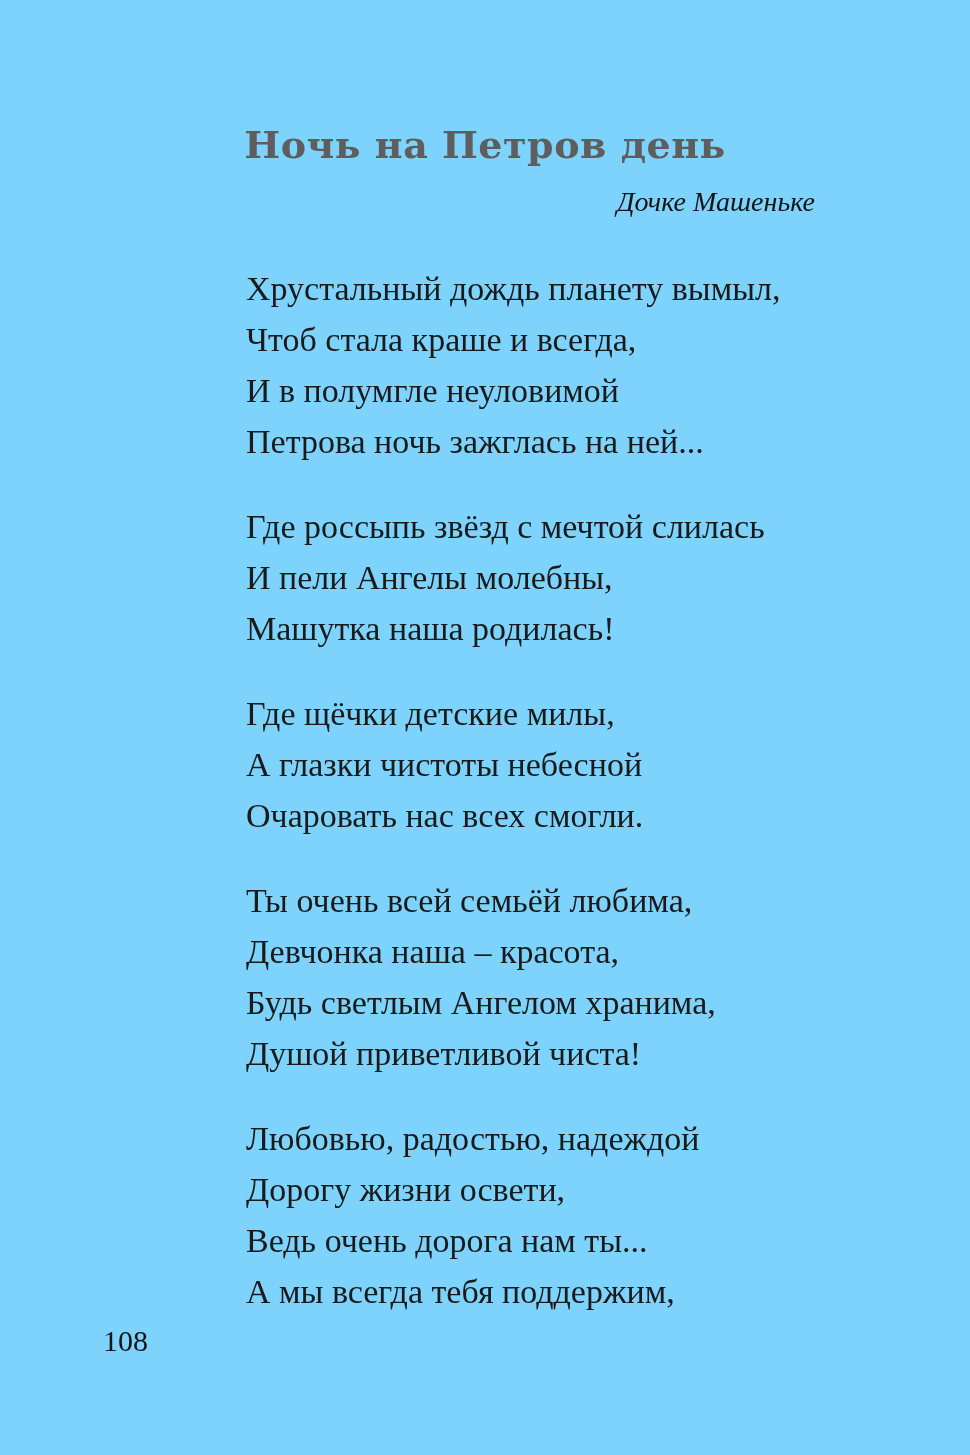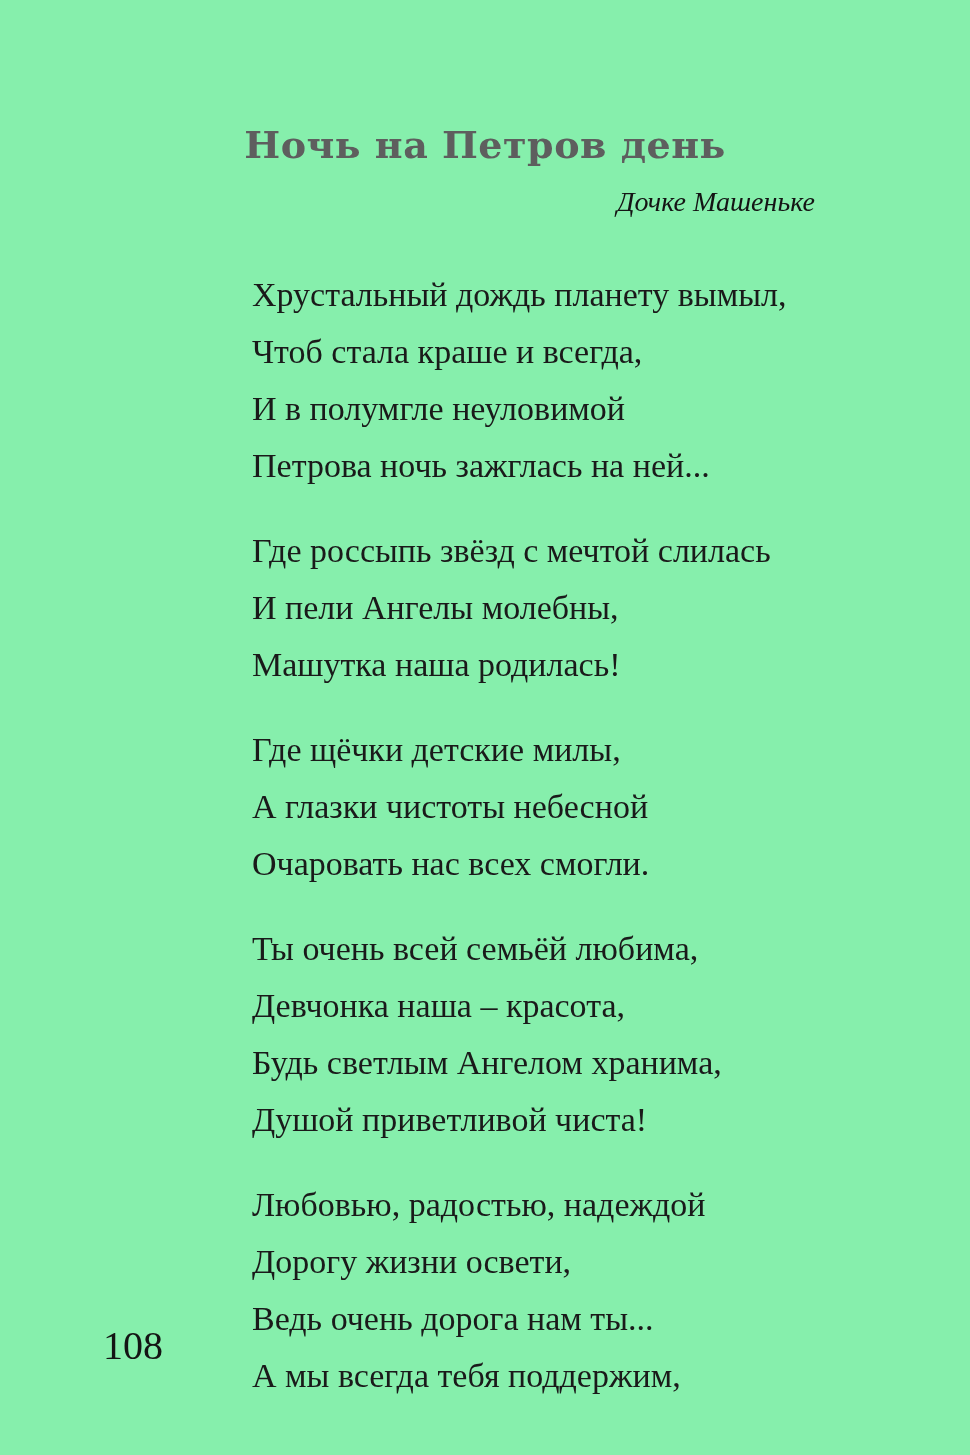--- a/index.html
+++ b/index.html
@@ -7,21 +7,21 @@
     width: 970px;
     height: 1455px;
     background: #ffffff;
     position: relative;
     font-family: "Liberation Serif", "DejaVu Serif", serif;
     overflow: hidden;
   }
   .page {
     position: absolute;
     inset: 0;
-    background: #86efac;
+    background: #7dd3fc;
   }
   .poem-title {
     position: absolute;
     top: 101px;
     left: 0;
     right: 0;
     text-align: center;
     font-family: "DejaVu Serif", "Liberation Serif", serif;
     font-weight: bold;
     font-size: 38px;
@@ -41,30 +41,30 @@
   }
   .poem {
     position: absolute;
     top: 259px;
     left: 238px;
     color: #1a1a1a;
   }
   .stanza { margin: 0 0 42px 0; }
   .stanza:last-child { margin-bottom: 0; }
   .poem-line {
-    margin: 14px;
+    margin: 8px;
     font-size: 34px;
     line-height: 43px;
     white-space: nowrap;
   }
   .page-number {
     position: absolute;
     top: 1326px;
     left: 103px;
-    font-size: 40px;
+    font-size: 30px;
     line-height: 1;
     color: #141414;
   }
 </style>
 </head>
 <body>
 
 <div class="page">
 
   <h1 class="poem-title">Ночь на Петров день</h1>

